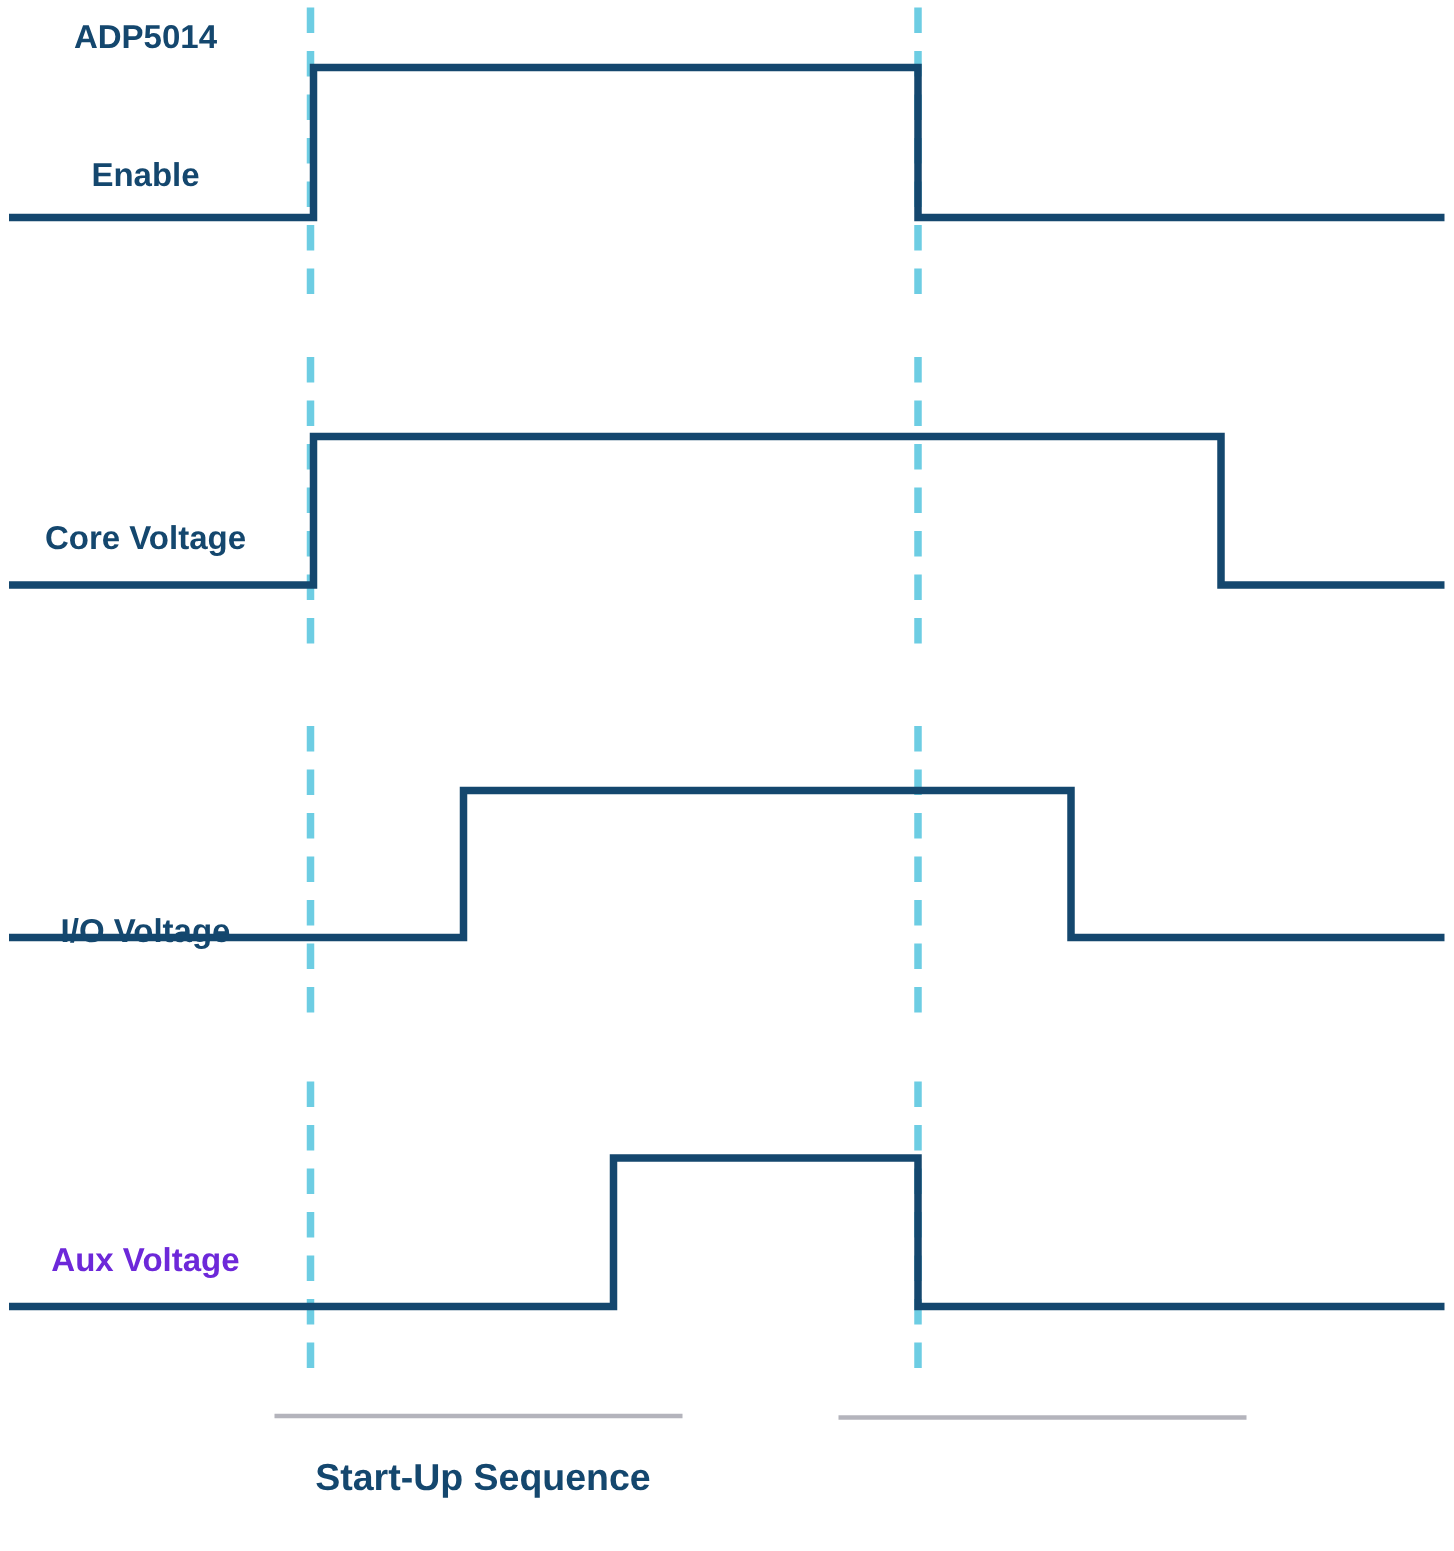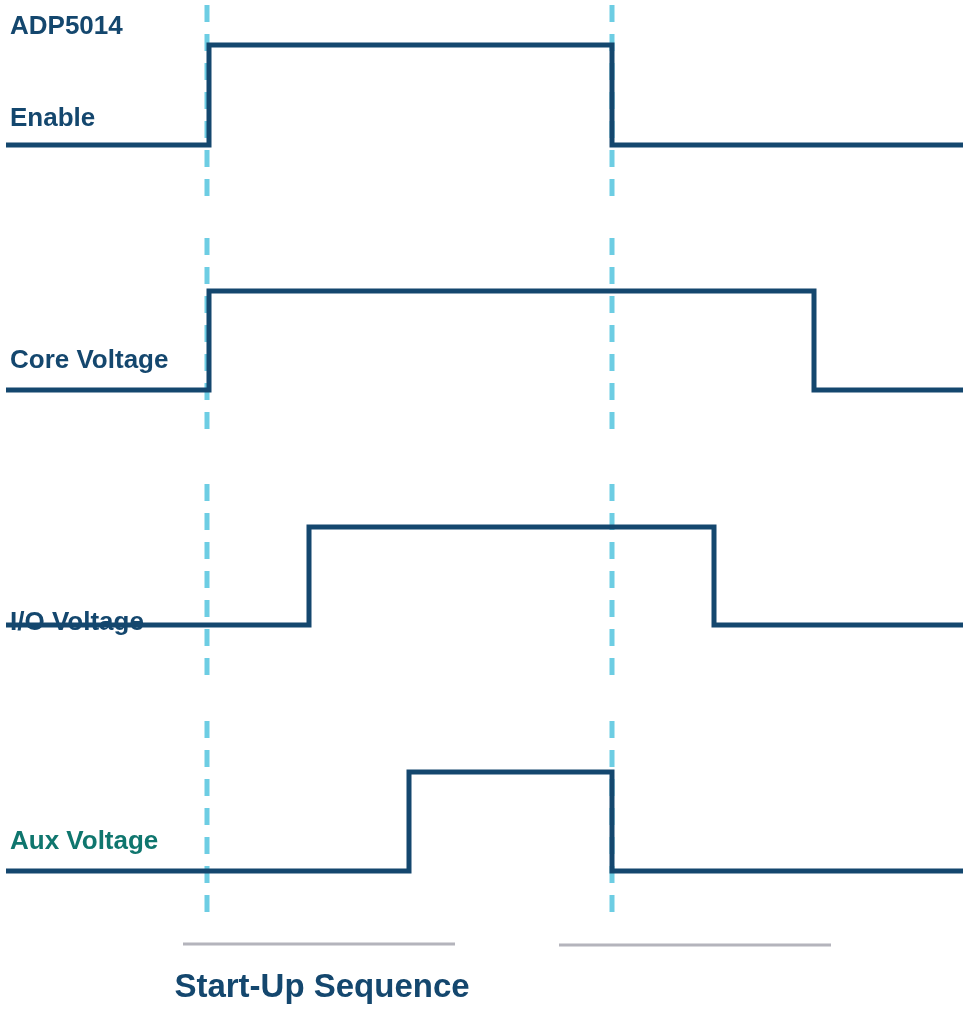--- a/index.html
+++ b/index.html
@@ -9,39 +9,38 @@
     height: 1034px;
     background: #ffffff;
     overflow: hidden;
     font-family: "Liberation Sans", sans-serif;
   }
   .stage svg { position: absolute; left: 0; top: 0; }
   .lbl {
     position: absolute;
     left: 0;
     width: 194px;
-    text-align: left;
+    text-align: center;
     font-weight: bold;
-    font-size: 26px;
+    font-size: 22px;
     line-height: 28px;
     color: #14476E;
     white-space: nowrap;
-    margin-left: 10px;
   }
   .lbl.title   { top: 11px;  }
   .lbl.sig-0   { top: 103px; }
   .lbl.sig-1   { top: 345px; }
   .lbl.sig-2   { top: 607px; }
   .lbl.sig-3   { top: 826px; }
   .cap {
     position: absolute;
     width: 310px;
     text-align: center;
     font-weight: bold;
-    font-size: 33px;
+    font-size: 25px;
     line-height: 27px;
     color: #14476E;
     white-space: nowrap;
   }
   .cap.phase-0 { left: 167px; top: 972px; }
   .cap.phase-1 { left: 540px; top: 972px; }
   .watermark {
     position: absolute;
     left: 770px;
     top: 1042px;
@@ -73,21 +72,21 @@
       <polyline points="6,871 409,871 409,772 612,772 612,871 963,871" fill="none" stroke="#14476E" stroke-width="5" stroke-linejoin="miter"></polyline>
       <line x1="183" y1="944" x2="455" y2="944" stroke="#B4B4BC" stroke-width="3"></line>
       <line x1="559" y1="945" x2="831" y2="945" stroke="#B4B4BC" stroke-width="3"></line>
     </svg>
 
   <div class="lbl title" style="color: rgb(20, 71, 110);">ADP5014</div>
 
   <div class="lbl sig-1" style="color: rgb(20, 71, 110);">Core Voltage</div>
   <div class="lbl sig-0" style="color: rgb(20, 71, 110);">Enable</div>
   <div class="lbl sig-2" style="color: rgb(20, 71, 110);">I/O Voltage</div>
-  <div class="lbl sig-3" style="color: #0f766e;">Aux Voltage</div>
+  <div class="lbl sig-3" style="color: #6d28d9;">Aux Voltage</div>
 
   <div class="cap phase-0" style="color: rgb(20, 71, 110);">
     <div>Start-Up Sequence</div>
   </div>
 
 
   <div class="watermark" style="color: rgb(166, 219, 151);">www.cntronics.com</div>
 
 </div>
 

